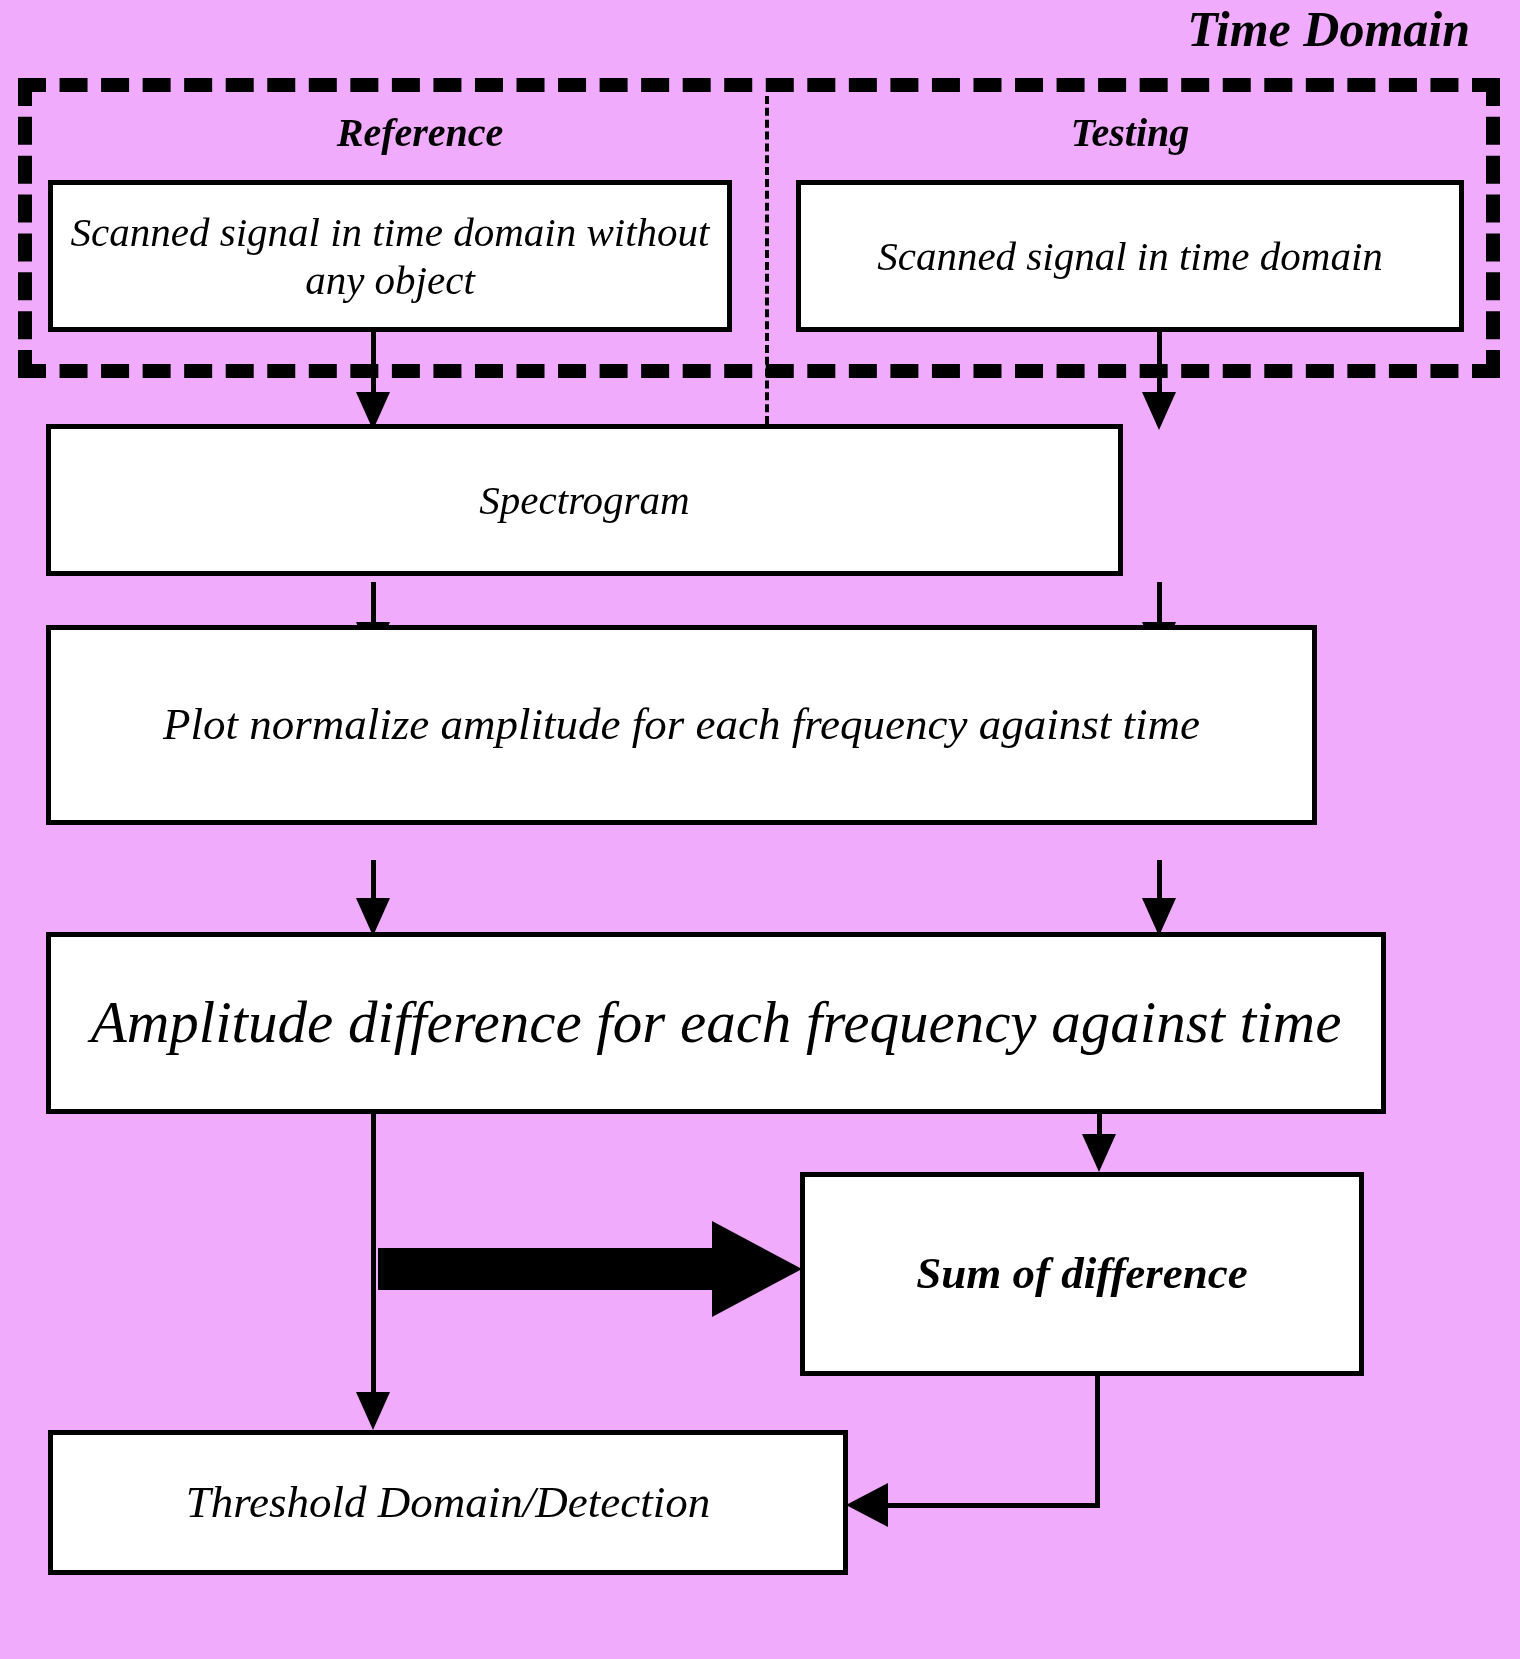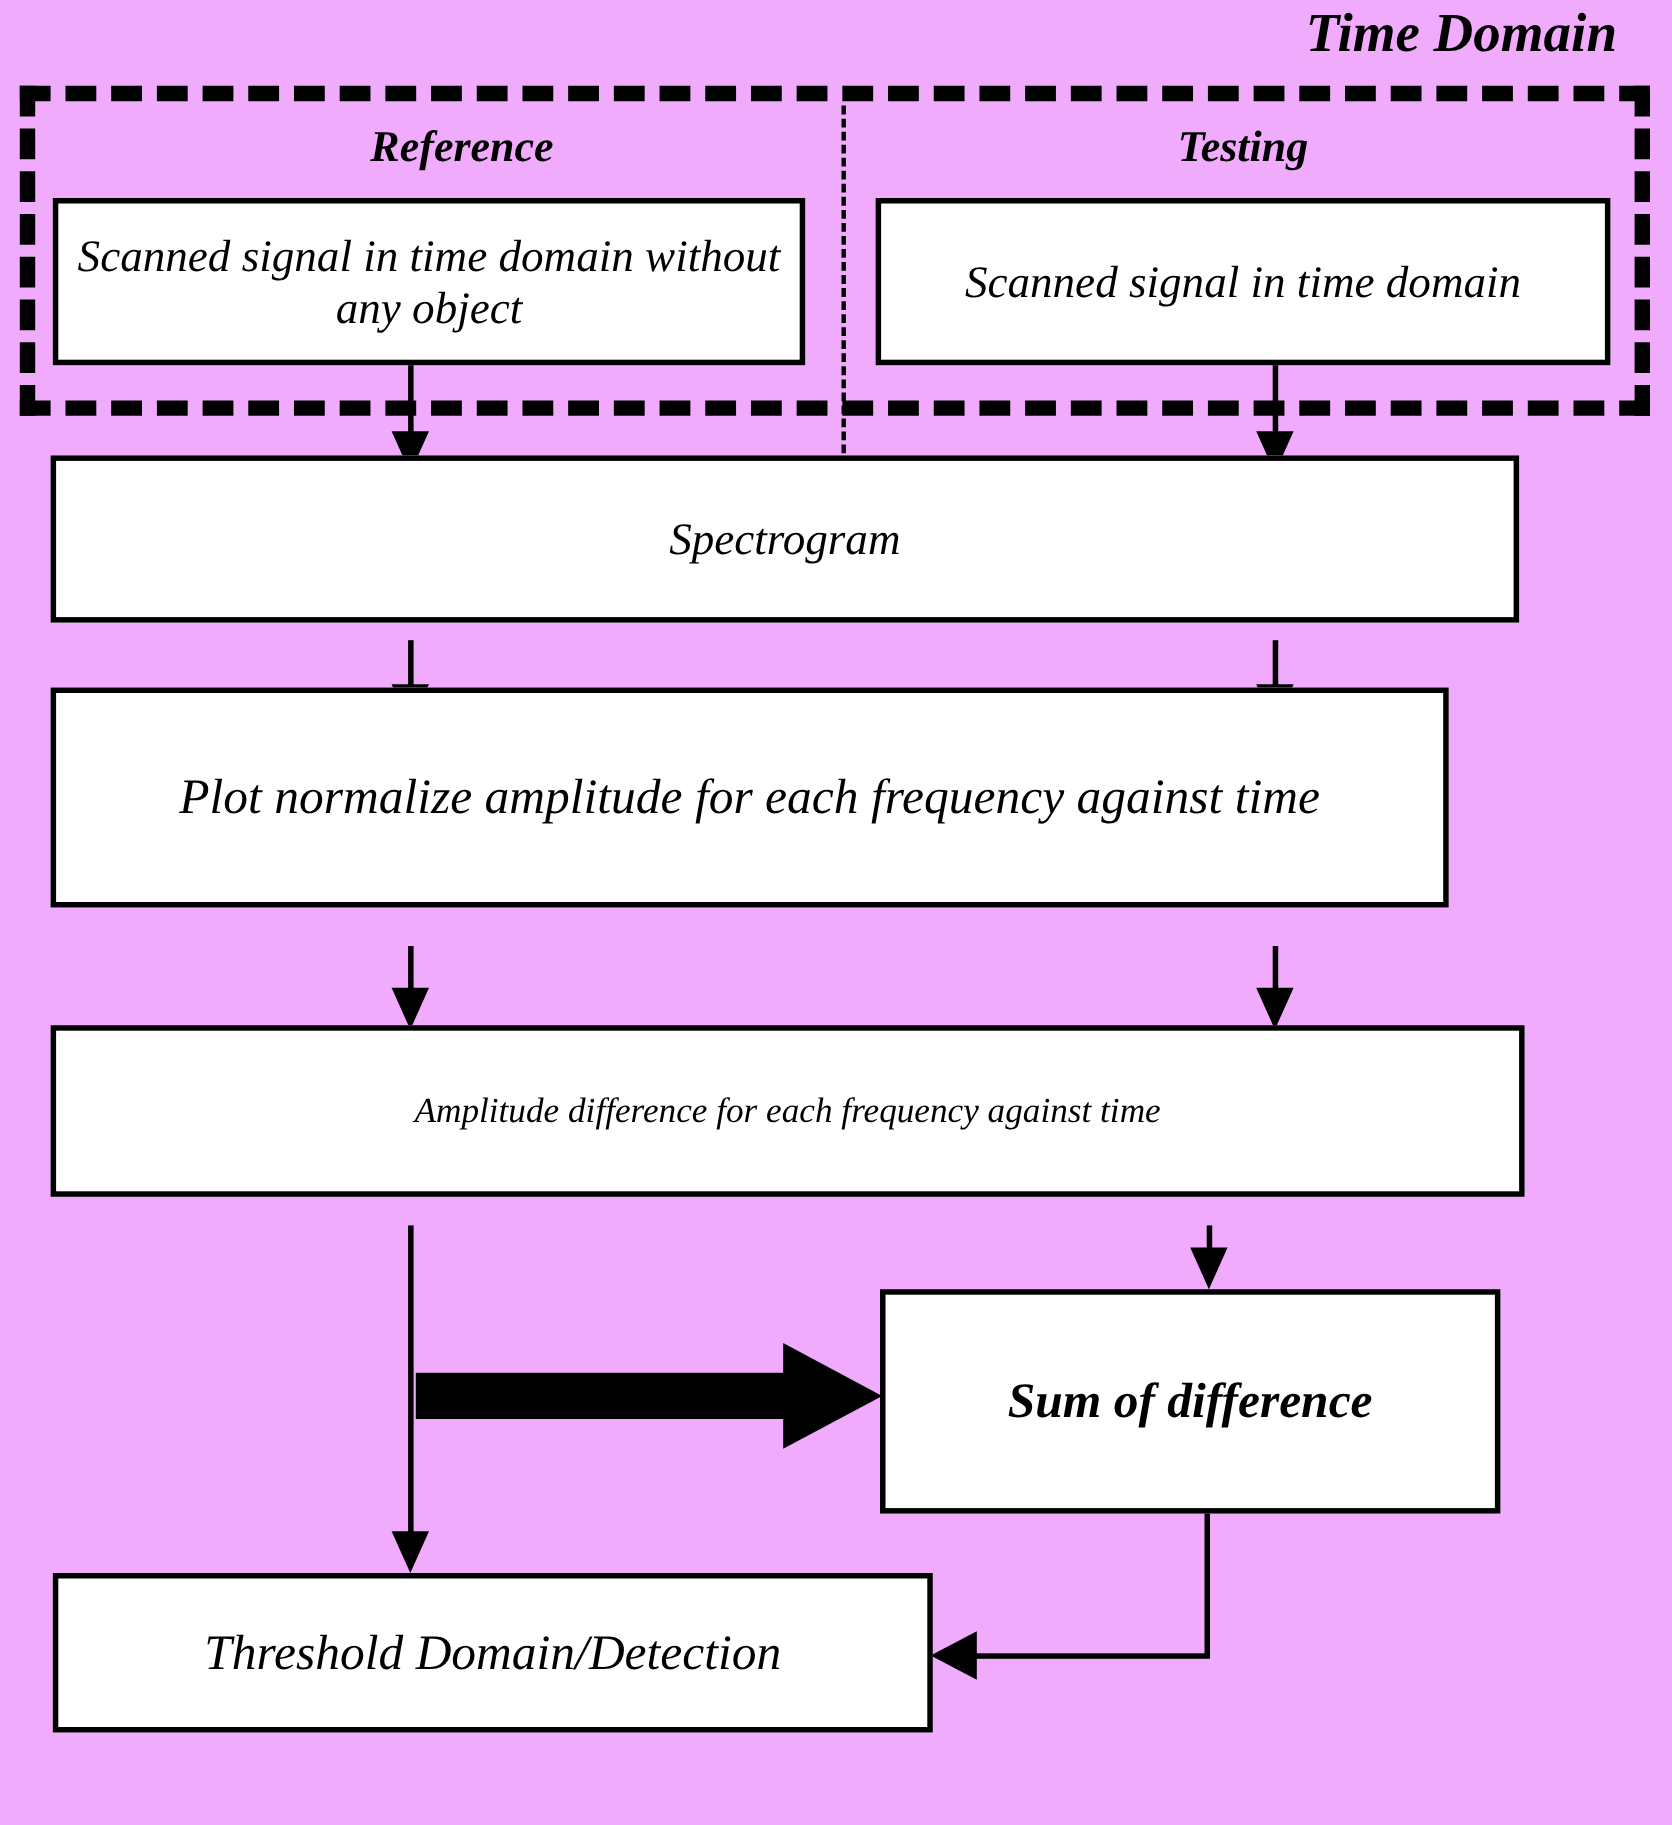--- a/index.html
+++ b/index.html
@@ -73,25 +73,25 @@
     justify-content: center;
     text-align: center;
     font-size: 41px;
     line-height: 1.18;
     padding: 4px 10px;
   }
   .box.bold { font-weight: bold; }
 
   .box-ref     { left: 48px;  top: 180px;  width: 684px; height: 152px; }
   .box-test    { left: 796px; top: 180px;  width: 668px; height: 152px; }
-  .box-spec    { left: 46px;  top: 414px;  width: 1335px; height: 152px; }
+  .box-spec    { left: 46px;  top: 424px;  width: 1077px; height: 152px; }
   .box-plot    { left: 46px;  top: 625px;  width: 1271px; height: 200px;
                  font-size: 45px; }
-  .box-ampdiff { left: 46px;  top: 932px;  width: 1340px; height: 156px;
-                 font-size: 32px; }
+  .box-ampdiff { left: 46px;  top: 932px;  width: 1340px; height: 182px;
+                 font-size: 59px; }
   .box-sum     { left: 800px; top: 1172px; width: 564px; height: 204px;
                  font-size: 45px; }
   .box-thresh  { left: 48px;  top: 1430px; width: 800px; height: 145px;
                  font-size: 45px; }
 
   
   .vline {
     width: 0;
     border-left: 5px solid #000000;
   }

